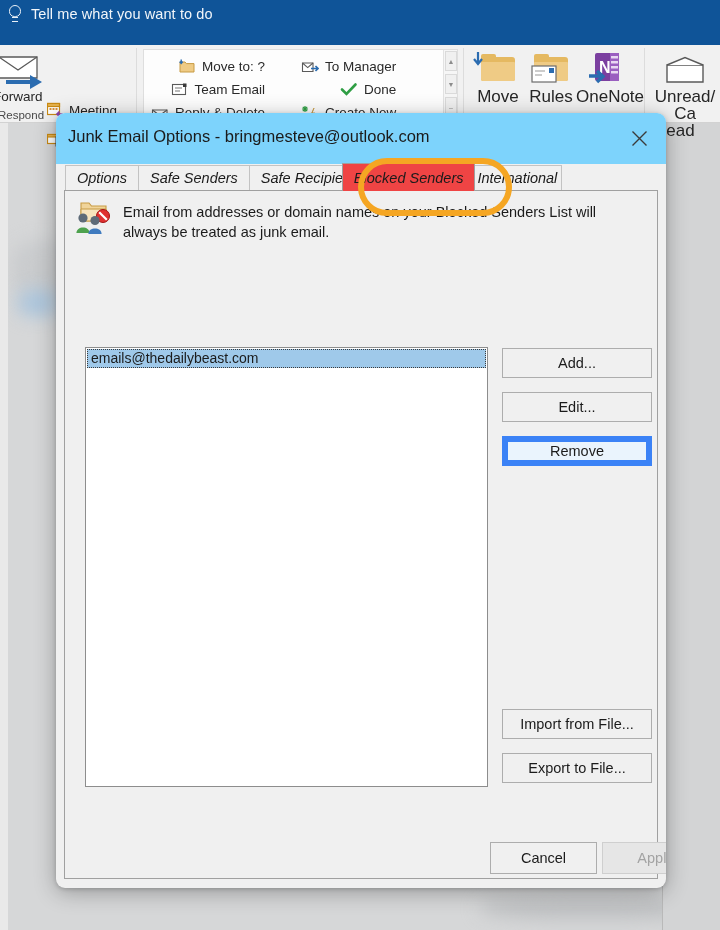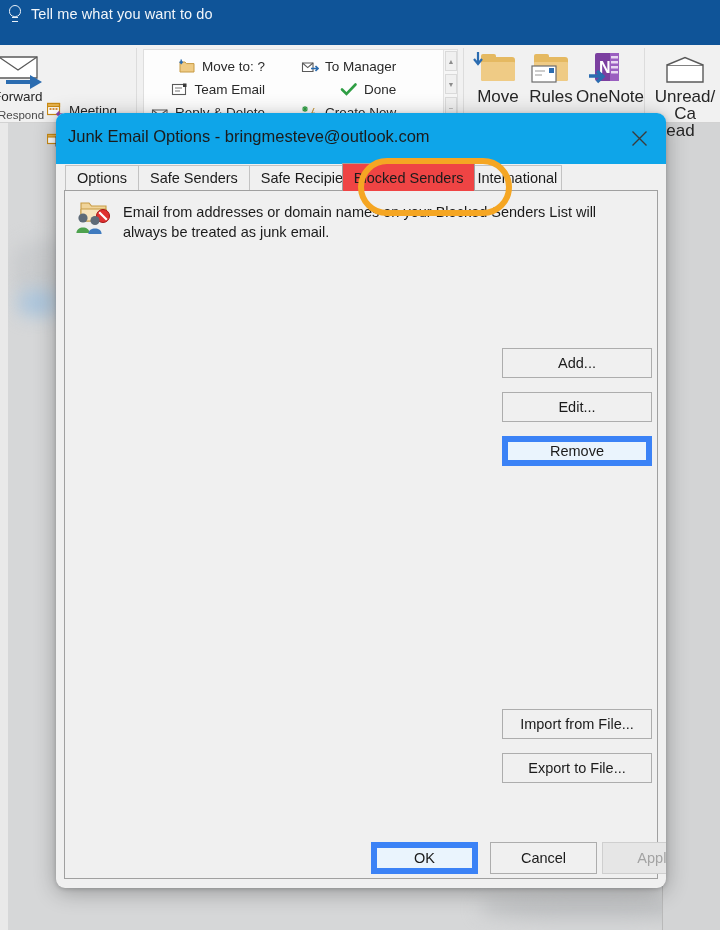--- a/index.html
+++ b/index.html
@@ -131,21 +131,21 @@
   
   .dialog {
     position: absolute; left: 56px; top: 113px;
     width: 610px; height: 775px;
     background: #f0f0f0;
     border-radius: 9px;
     box-shadow: 0 4px 22px rgba(0,0,0,.30), 0 1px 4px rgba(0,0,0,.18);
     overflow: hidden;
   }
   .dlg-title-bar {
-    position: relative; height: 51px; background: #0ea5e9;
+    position: relative; height: 51px; background: #7dd3fc;
   }
   .dlg-title {
     position: absolute; left: 12px; top: 14px;
     font-size: 16.5px; color: #1b1b1b;
   }
   .dlg-close {
     position: absolute; right: 10px; top: 10px;
     width: 34px; height: 30px;
     display: flex; align-items: center; justify-content: center;
     cursor: pointer;
@@ -165,20 +165,21 @@
   .tab {
     height: 25px; padding: 0 11px;
     display: flex; align-items: center;
     font-size: 14.5px; color: #1b1b1b;
     background: #f0f0f0;
     border: 1px solid #c3c3c3;
     border-bottom: none;
     margin-right: -1px;
     cursor: pointer;
     white-space: nowrap;
+    font-style: italic;
   }
   .tab.active {
     background: #ef4444;
     height: 28px;
     border-color: #a0a0a0;
     position: relative; z-index: 3;
     margin-bottom: -1px;
   }
   .tab.clip-right {
     max-width: 94px; overflow: hidden;
@@ -503,31 +504,33 @@
               <path d="M25.2 11.2 L32.8 18.8" stroke="#fff" stroke-width="2.2"></path>
               <circle cx="9" cy="17" r="4.6" fill="#5e6b78"></circle>
               <path d="M2.4 32 C2.4 24.5 15.6 24.5 15.6 32 Z" fill="#4ea24e"></path>
               <circle cx="21" cy="19.5" r="4.6" fill="#5e6b78"></circle>
               <path d="M14.4 33 C14.4 25.8 27.6 25.8 27.6 33 Z" fill="#3f7bbf"></path>
             </svg>
           </span>
           <span class="desc-text">Email from addresses or domain names on your Blocked Senders List will always be treated as junk email.</span>
         </div>
 
+        <div class="listbox">
+          <div class="list-item selected">emails@thedailybeast.com</div>
+        </div>
 
         <div class="btn side-btn" style="top:157px;">Add...</div>
         <div class="btn side-btn" style="top:201px;">Edit...</div>
         <div class="btn side-btn focus" style="top:245px;">Remove</div>
         <div class="btn side-btn" style="top:518px;">Import from File...</div>
         <div class="btn side-btn" style="top:562px;">Export to File...</div>
       </div>
     </div>
 
     <div class="dlg-footer">
-      <div class="btn foot-btn focus" style="left:315px;">OK</div>
       <div class="btn foot-btn" style="left:434px;">Cancel</div>
       <div class="btn foot-btn disabled" style="left:546px;">Apply</div>
     </div>
   </div>
 
   <div class="annot"></div>
 
 </div>
 
 </body></html>

